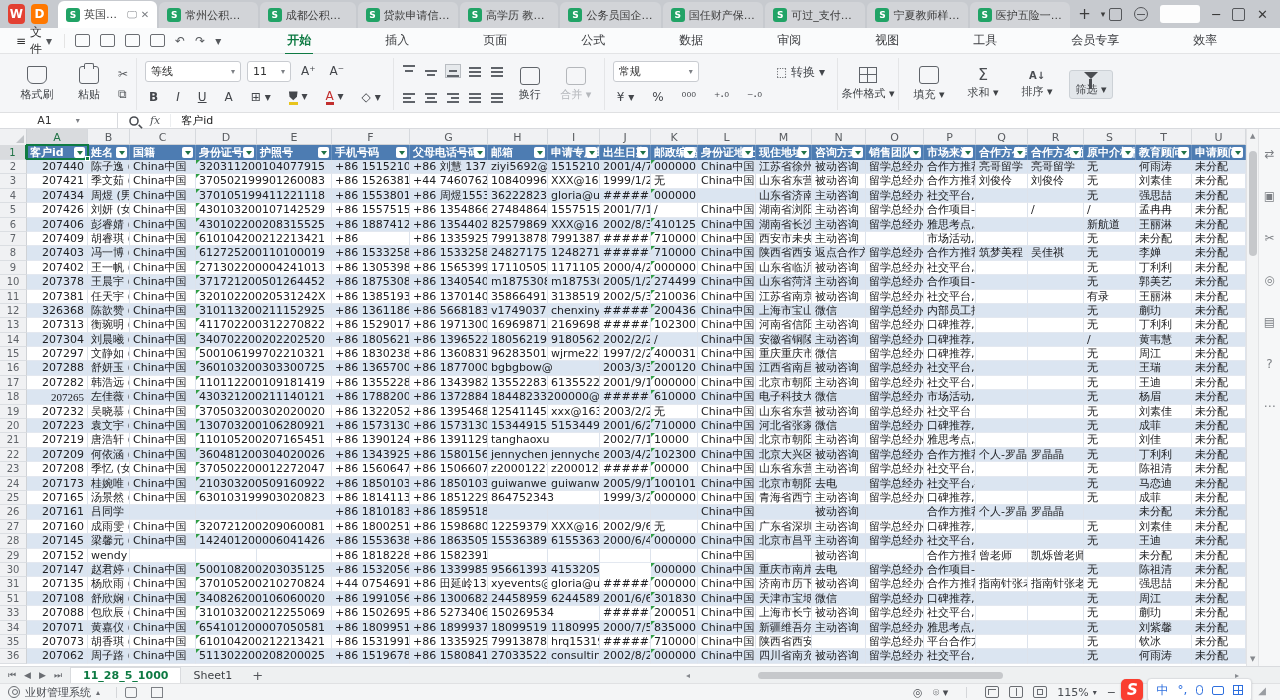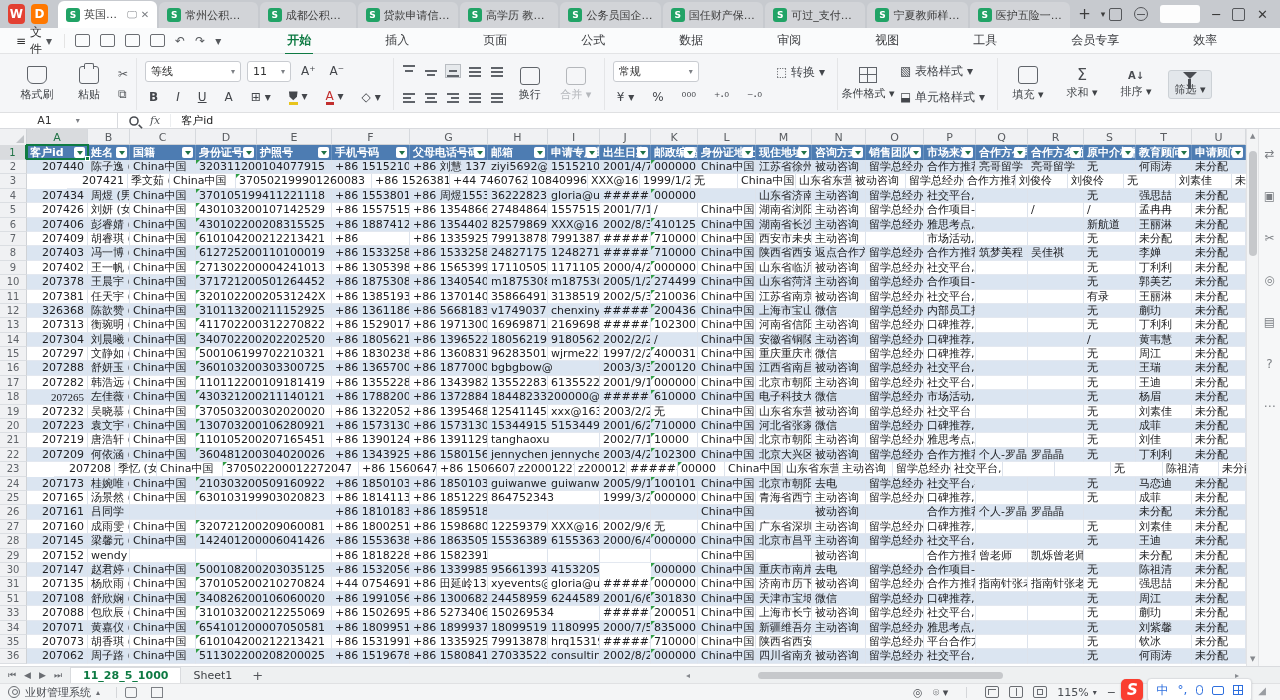--- a/index.html
+++ b/index.html
@@ -407,28 +407,20 @@
         <div class="rrow">
             <span class="tbtn">⬚ <span>转换</span> ▾</span>
           </div>
       </div>
     </div>
     <div class="rgroup">
       <div class="bigbtn2">
         <div class="gridico"></div>
         <span style="white-space:nowrap"><span>条件格式</span> ▾</span>
       </div>
-      <div class="twostack">
-        <div class="rrow">
-            <span class="tbtn">▧ <span>表格样式</span> ▾</span>
-          </div>
-        <div class="rrow">
-            <span class="tbtn">⬓ <span>单元格样式</span> ▾</span>
-          </div>
-      </div>
     </div>
     <div class="rgroup" style="border-right:none; gap:10px;">
       <div class="bigbtn2">
         <div class="bigico"></div>
         <span><span>填充</span> ▾</span>
       </div>
       <div class="bigbtn2">
         <span class="sigma">Σ</span>
         <span><span>求和</span> ▾</span>
       </div>
@@ -524,21 +516,21 @@
           <div class="gcell" style="width: 58px; flex: 0 0 58px;">留学总经办</div>
           <div class="gcell" style="width: 52px; flex: 0 0 52px;">合作方推荐</div>
           <div class="gcell" style="width: 52px; flex: 0 0 52px;">亮哥留学</div>
           <div class="gcell" style="width: 56px; flex: 0 0 56px;">亮哥留学</div>
           <div class="gcell" style="width: 52px; flex: 0 0 52px;">无</div>
           <div class="gcell" style="width: 56px; flex: 0 0 56px;">何雨涛</div>
           <div class="gcell" style="width: 54px; flex: 0 0 54px;">未分配</div>
         </div>
         <div class="grow">
           <div class="rnum">3</div>
-          <div class="gcell ar" style="width: 61px; flex: 0 0 61px; margin-left: 40px;">207421</div>
+          <div class="gcell ar" style="width: 61px; flex: 0 0 61px;">207421</div>
           <div class="gcell" style="width: 42px; flex: 0 0 42px;">季文茹 (女)</div>
           <div class="gcell" style="width: 66px; flex: 0 0 66px;">China中国</div>
           <div class="gcell tri" style="width: 136px; flex: 0 0 136px;">370502199901260083</div>
           <div class="gcell" style="width: 78px; flex: 0 0 78px;">+86 15263810</div>
           <div class="gcell" style="width: 78px; flex: 0 0 78px;">+44 7460762888</div>
           <div class="gcell" style="width: 60px; flex: 0 0 60px;">108409964</div>
           <div class="gcell" style="width: 52px; flex: 0 0 52px;">XXX@163.</div>
           <div class="gcell ar" style="width: 51px; flex: 0 0 51px;">1999/1/26</div>
           <div class="gcell" style="width: 47px; flex: 0 0 47px;">无</div>
           <div class="gcell" style="width: 58px; flex: 0 0 58px;">China中国</div>
@@ -981,21 +973,21 @@
           <div class="gcell" style="width: 58px; flex: 0 0 58px;">留学总经办</div>
           <div class="gcell" style="width: 52px; flex: 0 0 52px;">合作方推荐</div>
           <div class="gcell" style="width: 52px; flex: 0 0 52px;">个人-罗晶</div>
           <div class="gcell" style="width: 56px; flex: 0 0 56px;">罗晶晶</div>
           <div class="gcell" style="width: 52px; flex: 0 0 52px;">无</div>
           <div class="gcell" style="width: 56px; flex: 0 0 56px;">丁利利</div>
           <div class="gcell" style="width: 54px; flex: 0 0 54px;">未分配</div>
         </div>
         <div class="grow">
           <div class="rnum">23</div>
-          <div class="gcell ar" style="width: 61px; flex: 0 0 61px; margin-left: 27px;">207208</div>
+          <div class="gcell ar" style="width: 61px; flex: 0 0 61px;">207208</div>
           <div class="gcell" style="width: 42px; flex: 0 0 42px;">季忆 (女)</div>
           <div class="gcell" style="width: 66px; flex: 0 0 66px;">China中国</div>
           <div class="gcell tri" style="width: 136px; flex: 0 0 136px;">370502200012272047</div>
           <div class="gcell" style="width: 78px; flex: 0 0 78px;">+86 15606475</div>
           <div class="gcell" style="width: 78px; flex: 0 0 78px;">+86 15066073861</div>
           <div class="gcell" style="width: 60px; flex: 0 0 60px;">z20001227</div>
           <div class="gcell" style="width: 52px; flex: 0 0 52px;">z20001227</div>
           <div class="gcell ar" style="width: 51px; flex: 0 0 51px;">########</div>
           <div class="gcell tri" style="width: 47px; flex: 0 0 47px;">00000</div>
           <div class="gcell" style="width: 58px; flex: 0 0 58px;">China中国</div>

